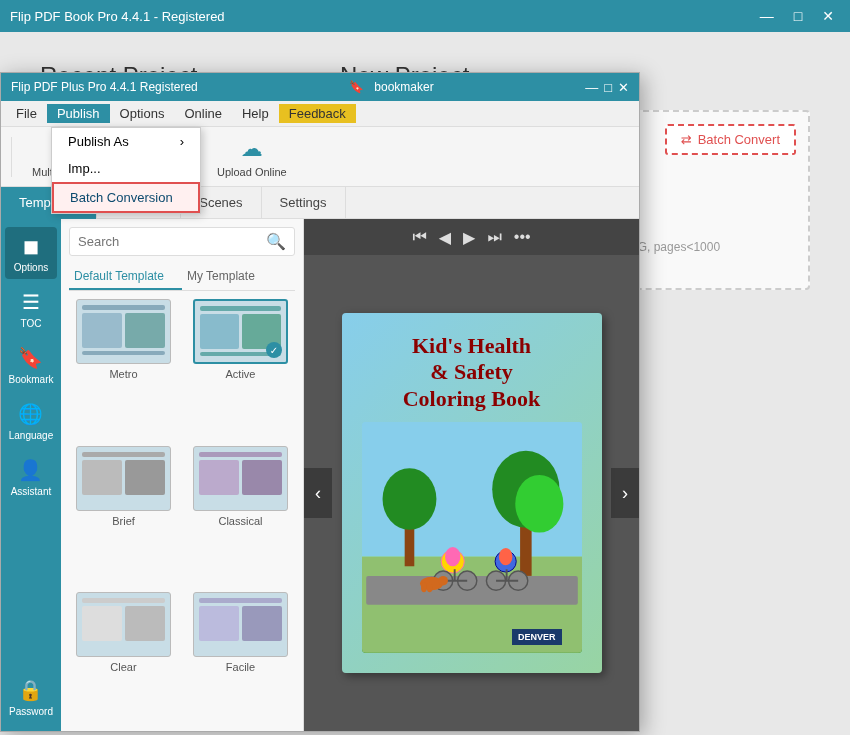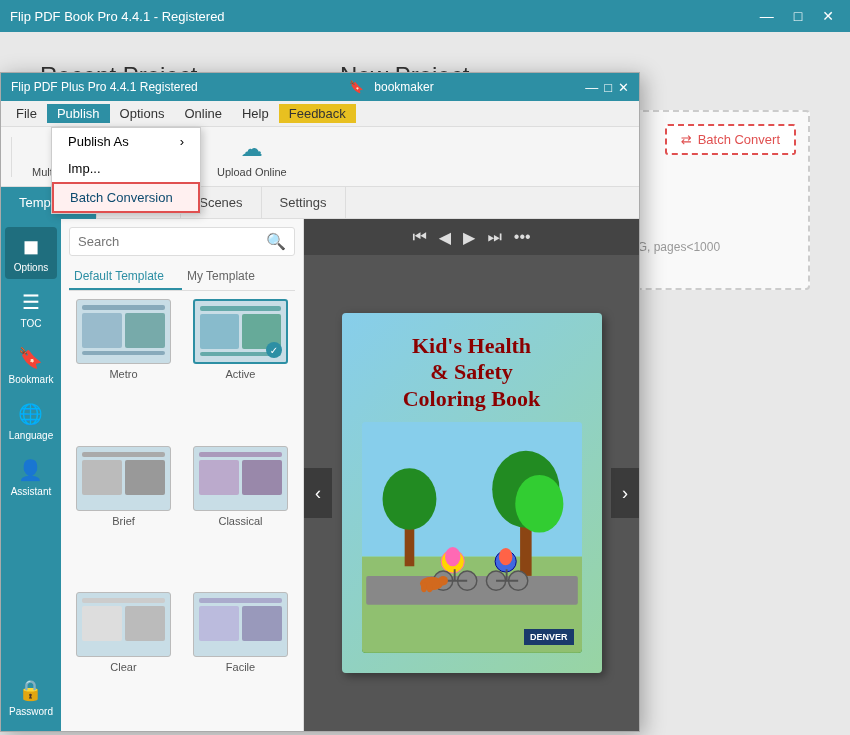--- a/index.html
+++ b/index.html
@@ -372,21 +372,21 @@
       align-items: center;
       justify-content: center;
       cursor: pointer;
       font-size: 18px;
     }
     .preview-nav-left { left: 0; }
     .preview-nav-right { right: 0; }
     .denver-logo {
       position: absolute;
       bottom: 8px;
-      right: 8px;
+      right: 20px;
       background: #1a3a6b;
       color: white;
       font-size: 9px;
       padding: 3px 6px;
       font-weight: bold;
     }
   </style>
 </head>
 <body>
 

